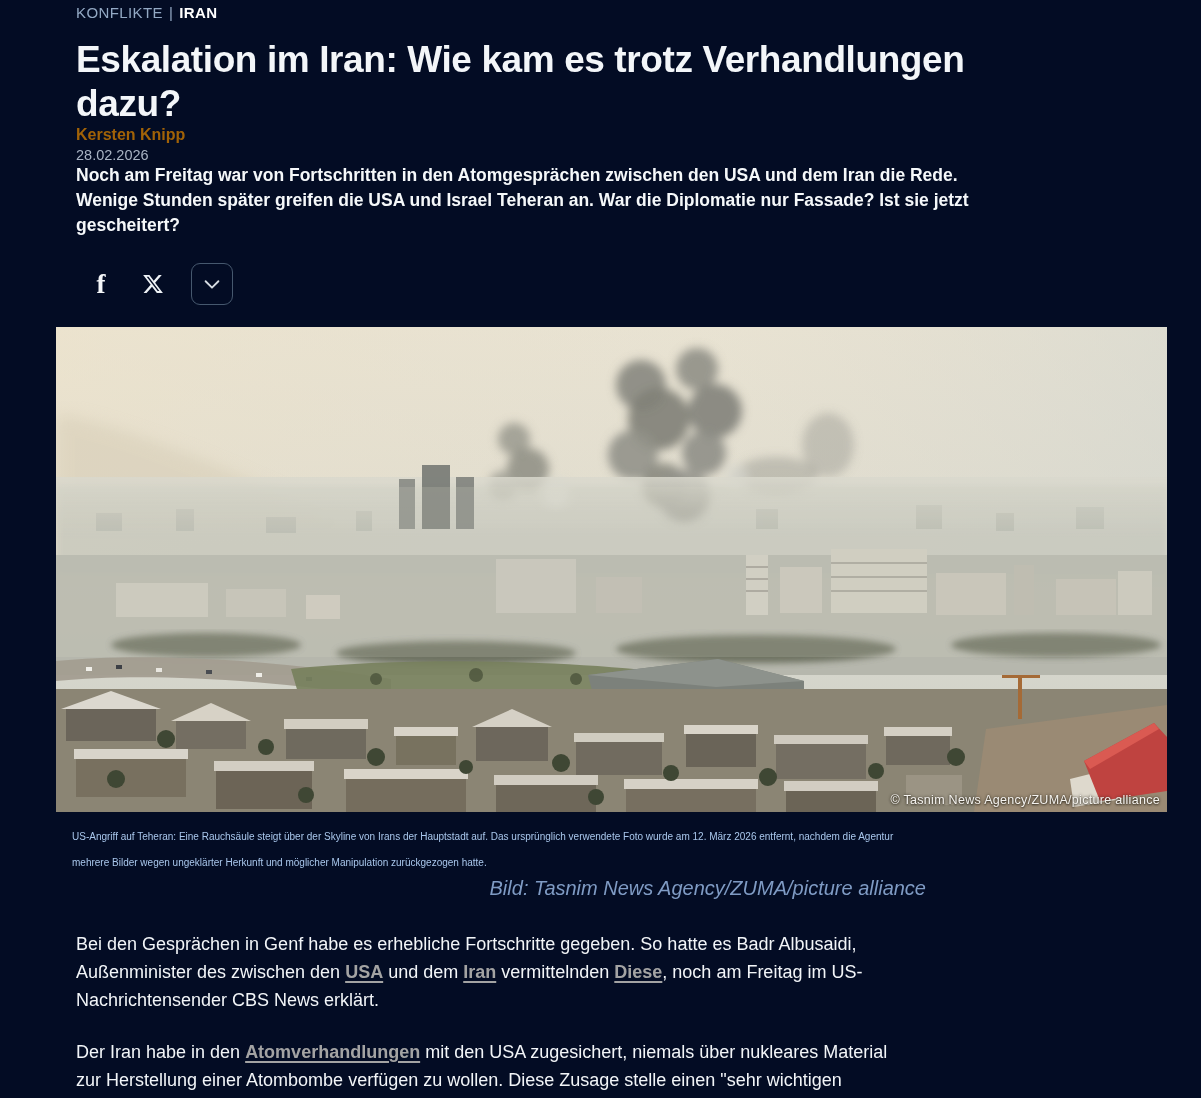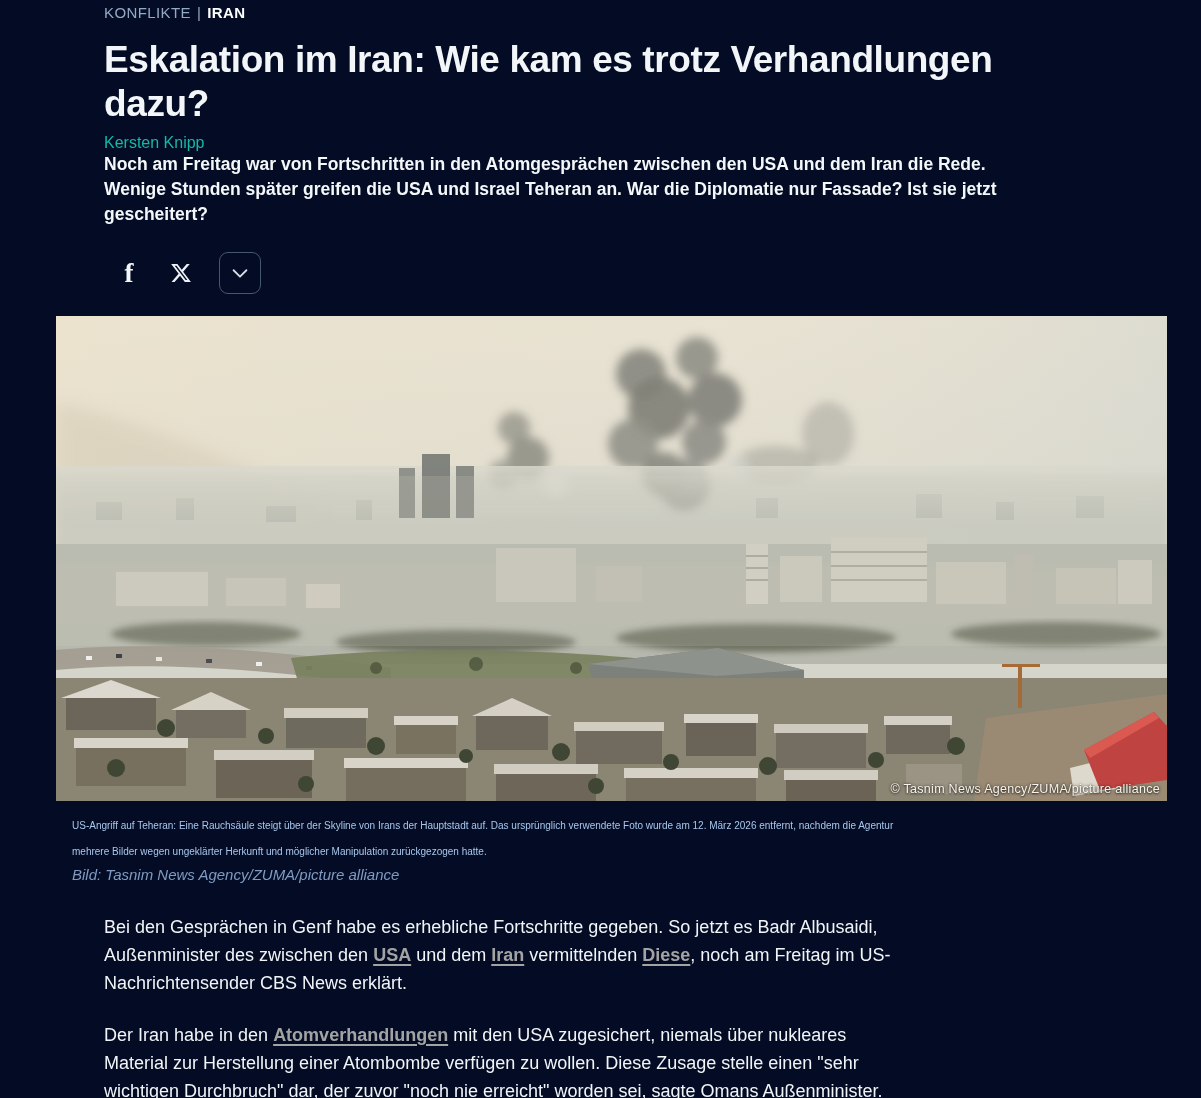--- a/index.html
+++ b/index.html
@@ -3,39 +3,39 @@
 <meta charset="utf-8">
 <style>
   * { box-sizing: border-box; margin: 0; padding: 0; }
   html, body { width: 1201px; height: 1098px; overflow: hidden; }
   body {
     background: #030c24;
     color: #f2f5f8;
     font-family: "Liberation Sans", "DejaVu Sans", sans-serif;
   }
   .page { padding-top: 4px; }
-  .text-col { padding-left: 104px; width: 1085px; }
+  .text-col { padding-left: 76px; width: 1085px; }
 
   
   .breadcrumb { font-size: 15px; letter-spacing: .4px; }
   .breadcrumb .section { color: #93a9c4; }
   .breadcrumb .sep { color: #93a9c4; margin: 0 6px; }
   .breadcrumb .topic { color: #ffffff; font-weight: bold; }
 
   
   h1.headline {
     margin-top: 17px;
     font-size: 37px;
     line-height: 44px;
     font-weight: bold;
     letter-spacing: -0.4px;
     color: #f3f6f9;
     max-width: 900px;
   }
-  .author { margin-top: 8px; font-size: 16px; font-weight: normal; color: #14b8a6; }
+  .author { margin-top: 0; font-size: 16px; font-weight: bold; color: #a16207; }
   .date   { margin-top: 3px; font-size: 14.5px; color: #a9b4c4; }
 
   .lead {
     font-size: 17.5px;
     line-height: 25px;
     font-weight: bold;
     color: #f5f8fa;
     max-width: 895px;
   }
 
@@ -61,22 +61,22 @@
   .img-wrap { position: relative; width: 1111px; height: 485px; }
   .img-wrap svg { display: block; }
   .credit-overlay {
     position: absolute; right: 7px; bottom: 5px;
     font-size: 12.5px; color: #f5f3ef; letter-spacing: .3px;
     text-shadow: 0 0 3px rgba(40,35,25,.9), 0 1px 2px rgba(40,35,25,.8);
   }
   figcaption { padding: 12px 16px 0 16px; }
   .caption-text { font-size: 10px; line-height: 26px; color: #a9c7ec; }
   .credit-line {
-    margin-top: 1px; 
-    font-size: 15px; font-style: italic; color: #7f9bc4;
+    margin-top: 1px; text-align: right;
+    font-size: 20px; font-style: italic; color: #7f9bc4;
   }
 
   
   .body-copy { margin-top: 30px; max-width: 895px; font-size: 18px; line-height: 28px; color: #f2f5f8; }
   .body-copy p + p { margin-top: 24px; }
   a.inline-link {
     color: #a3a3a3; font-weight: bold;
     text-decoration: underline; text-underline-offset: 3px; text-decoration-thickness: 1.5px;
     cursor: pointer;
   }
@@ -87,20 +87,21 @@
 <div class="page">
   <div class="text-col">
 
     <nav class="breadcrumb">
       <span class="section">KONFLIKTE</span><span class="sep">|</span><span class="topic">IRAN</span>
     </nav>
 
     <h1 class="headline">Eskalation im Iran: Wie kam es trotz Verhandlungen dazu?</h1>
 
     <div class="author">Kersten Knipp</div>
+    <div class="date">28.02.2026</div>
 
     <p class="lead">Noch am Freitag war von Fortschritten in den Atomgesprächen zwischen den USA und dem Iran die Rede. Wenige Stunden später greifen die USA und Israel Teheran an. War die Diplomatie nur Fassade? Ist sie jetzt gescheitert?</p>
 
     <div class="share-row">
       <button class="share-btn fb-btn" aria-label="Share on Facebook">
         <span class="fb-glyph">f</span>
       </button>
       <button class="share-btn x-btn" aria-label="Share on X">
         <svg width="22" height="22" viewBox="0 0 24 24" fill="#eef2f6">
           <path d="M18.244 2.25h3.308l-7.227 8.26 8.502 11.24H16.17l-5.214-6.817L4.99 21.75H1.68l7.73-8.835L1.254 2.25H8.08l4.713 6.231zm-1.161 17.52h1.833L7.084 4.126H5.117z"></path>
@@ -296,16 +297,16 @@
       </svg>
       <div class="credit-overlay">© Tasnim News Agency/ZUMA/picture alliance</div>
     </div>
     <figcaption>
       <div class="caption-text">US-Angriff auf Teheran: Eine Rauchsäule steigt über der Skyline von Irans der Hauptstadt auf. Das ursprünglich verwendete Foto wurde am 12. März 2026 entfernt, nachdem die Agentur mehrere Bilder wegen ungeklärter Herkunft und möglicher Manipulation zurückgezogen hatte.</div>
       <div class="credit-line">Bild: Tasnim News Agency/ZUMA/picture alliance</div>
     </figcaption>
   </figure>
 
   <div class="text-col body-copy">
-    <p><span>Bei den Gesprächen in Genf habe es erhebliche Fortschritte gegeben. So jetzt es Badr Albusaidi, Außenminister des zwischen den </span><a class="inline-link">USA</a><span> und dem </span><a class="inline-link">Iran</a><span> vermittelnden </span><a class="inline-link">Diese</a><span>, noch am Freitag im US-Nachrichtensender CBS News erklärt.</span></p>
+    <p><span>Bei den Gesprächen in Genf habe es erhebliche Fortschritte gegeben. So hatte es Badr Albusaidi, Außenminister des zwischen den </span><a class="inline-link">USA</a><span> und dem </span><a class="inline-link">Iran</a><span> vermittelnden </span><a class="inline-link">Diese</a><span>, noch am Freitag im US-Nachrichtensender CBS News erklärt.</span></p>
     <p><span>Der Iran habe in den </span><a class="inline-link">Atomverhandlungen</a><span> mit den USA zugesichert, niemals über nukleares Material zur Herstellung einer Atombombe verfügen zu wollen. Diese Zusage stelle einen "sehr wichtigen Durchbruch" dar, der zuvor "noch nie erreicht" worden sei, sagte Omans Außenminister. So erläuterte er es auch noch einmal auf dem sozialen Netzwerk X.</span></p>
   </div>
 </div>
 
 </body></html>

